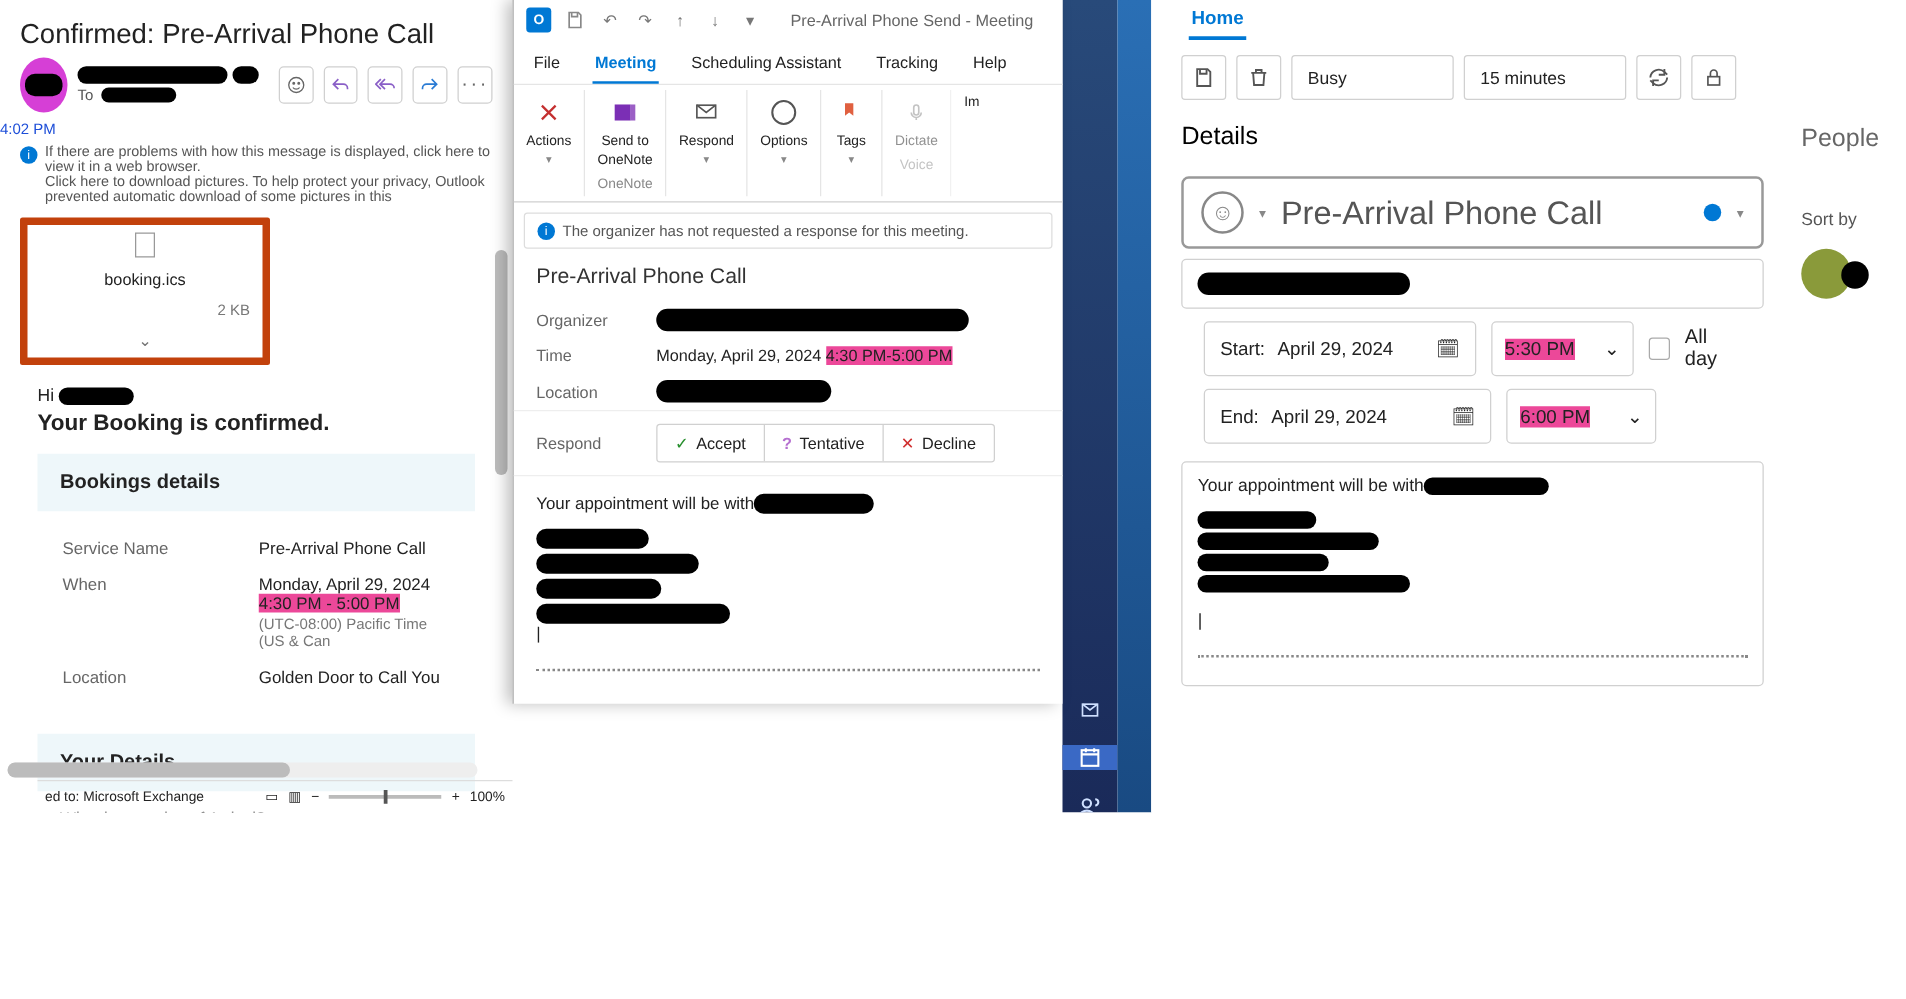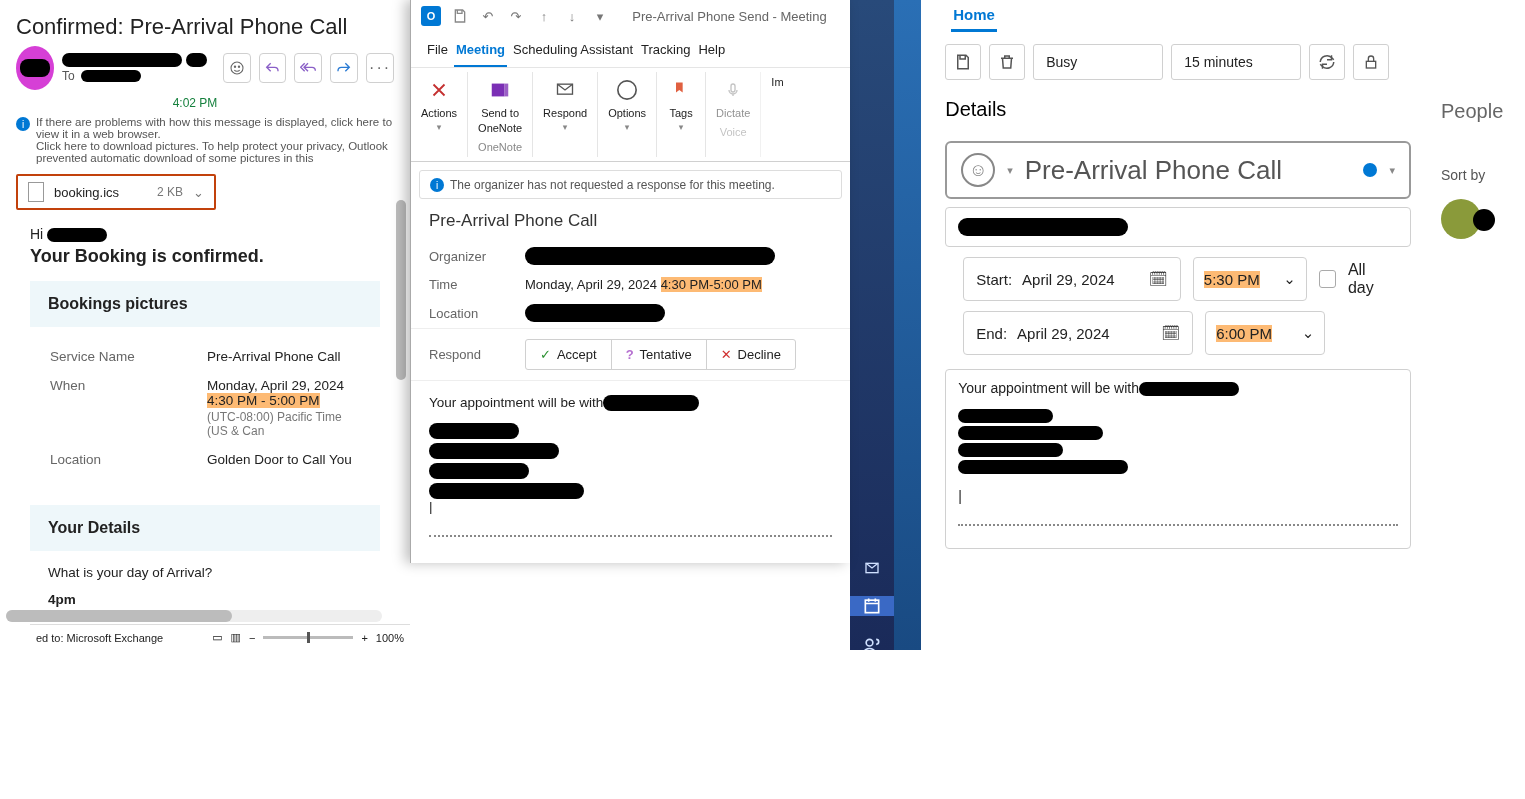--- a/index.html
+++ b/index.html
@@ -7,48 +7,48 @@
   .root { display:flex; width:1525px; height:650px; overflow:hidden; }
   
   .col-left { width:410px; position:relative; background:#fff; }
   .subject { font-size:22px; padding:14px 16px 6px; }
   .head-row { display:flex; align-items:center; padding:0 16px; gap:8px; }
   .avatar { width:44px; height:44px; border-radius:50%; background:#d63fd6; display:flex; align-items:center; justify-content:center; }
   .avatar-inner { width:30px; height:18px; background:#000; border-radius:8px; }
   .redact { background:#000; border-radius:10px; display:inline-block; }
   .btn-sm { width:32px; height:30px; border:1px solid #d0d0d0; background:#fff; border-radius:4px; display:flex; align-items:center; justify-content:center; cursor:pointer; }
   .btn-sm svg { width:16px; height:16px; }
-  .time { font-size:12px; color:#15803d; margin-left:auto; padding-right:20px; padding-top:6px;text-align:center; }
+  .time { font-size:12px; color:#1d4ed8; margin-left:auto; padding-right:20px; padding-top:6px; }
   .info-row { display:flex; gap:6px; padding:6px 16px 2px; font-size:11.5px; color:#555; }
   .info-ico { width:14px; height:14px; background:#0078d4; border-radius:50%; color:#fff; font-size:10px; display:flex; align-items:center; justify-content:center; flex:none; margin-top:1px; }
-  .attach { margin:8px 16px; width:200px; border:2px solid #c2410c; border-radius:2px; padding:6px 10px; display:flex; align-items:center; gap:10px; font-size:13px; }
+  .attach { margin:8px 16px; width:200px; border:6px solid #c2410c; border-radius:2px; padding:6px 10px; display:flex; align-items:center; gap:10px; font-size:13px;flex-direction:column; }
   .doc-ico { width:16px; height:20px; border:1px solid #999; }
   .preview { padding:8px 0 0 30px; font-size:14px; width:380px; }
   .preview h2 { font-size:18px; margin:4px 0 14px; }
   .card-head { background:#eef7fa; padding:14px 18px; font-weight:600; font-size:16px; }
   .card-body { padding:14px 18px 20px; font-size:13.5px; }
   .card-body .lab { color:#666; }
   table.kv td { padding:6px 0; vertical-align:top; }
   table.kv td:first-child { width:155px; }
-  .hl { background:#fdba74;text-align:center; }
+  .hl { background:#ec4899;text-align:center; }
   .scroll-v { position:absolute; right:2px; top:200px; bottom:54px; width:14px; background:transparent; }
   .scroll-v .thumb { position:absolute; top:0; width:10px; left:2px; height:180px; background:#bcbcbc; border-radius:5px; }
   .status { position:absolute; bottom:0; left:0; right:0; height:26px; border-top:1px solid #ddd; font-size:11px; display:flex; align-items:center; padding:0 6px; gap:8px;margin-left:30px; }
   .status .sl { width:90px; height:3px; background:#bbb; position:relative;}
   .status .sl::after{content:"";position:absolute;left:48%;top:-4px;width:3px;height:11px;background:#555;}
   .hscroll { position:absolute; bottom:28px; left:6px; right:28px; height:12px;}
   .hscroll .track{height:100%;background:#eee;border-radius:6px;position:relative;}
   .hscroll .thumb{position:absolute;left:0;top:0;bottom:0;width:60%;background:#bcbcbc;border-radius:6px;}
 
   
   .col-mid { width:440px; position:relative; box-shadow:-5px 0 12px rgba(0,0,0,.25); background:#fff; border-left:1px solid #aaa;}
   .titlebar { display:flex; align-items:center; gap:10px; padding:6px 10px; font-size:13px; color:#666; }
   .ol-logo { width:20px;height:20px;background:#0078d4;border-radius:3px;display:flex;align-items:center;justify-content:center;color:#fff;font-size:11px;font-weight:bold;}
   .qi { width:18px;height:18px;display:flex;align-items:center;justify-content:center;color:#777; }
-  .tabs { display:flex; gap:4px; padding:0 14px; border-bottom:1px solid #e5e5e5; font-size:13px;}
+  .tabs { display:flex; gap:24px; padding:0 14px; border-bottom:1px solid #e5e5e5; font-size:13px;}
   .tabs div{ padding:10px 2px 8px; cursor:pointer; }
   .tabs .act{ color:#0078d4; border-bottom:2px solid #0078d4; font-weight:600;}
   .ribbon { display:flex; border-bottom:1px solid #d0d0d0; padding:4px 0; font-size:11px;}
   .ribbon .grp{ display:flex; flex-direction:column; align-items:center; padding:4px 10px; border-right:1px solid #e5e5e5; gap:3px; cursor:pointer;}
   .ribbon .grp:last-child{border:none;}
   .ribbon .ic{width:28px;height:28px;display:flex;align-items:center;justify-content:center;}
   .caret{font-size:9px;color:#888;}
   .banner{display:flex;align-items:center;gap:6px;background:#fff;border:1px solid #ddd;margin:8px;padding:6px 10px;font-size:12px;color:#555;border-radius:3px;}
   .m-title{font-size:17px;padding:4px 18px 10px;color:#333;}
   .m-row{display:flex;padding:6px 18px;font-size:13px;align-items:center;gap:16px;}
@@ -147,21 +147,21 @@
       <span>booking.ics</span>
       <span style="margin-left:auto;color:#777;font-size:12px;">2 KB</span>
       <span style="color:#777;">⌄</span>
     </div>
 
     <div class="preview">
       <span>Hi</span>
       <span class="redact" style="width:60px;height:14px;vertical-align:middle;"></span>
       <h2>Your Booking is confirmed.</h2>
 
-      <div class="card-head">Bookings pictures</div>
+      <div class="card-head">Bookings details</div>
       <div class="card-body">
         <table class="kv">
           <tbody>
               <tr>
                 <td class="lab">Service Name</td>
                 <td>Pre-Arrival Phone Call</td>
               </tr>
           <tr>
                 <td class="lab">When</td>
               <td>

